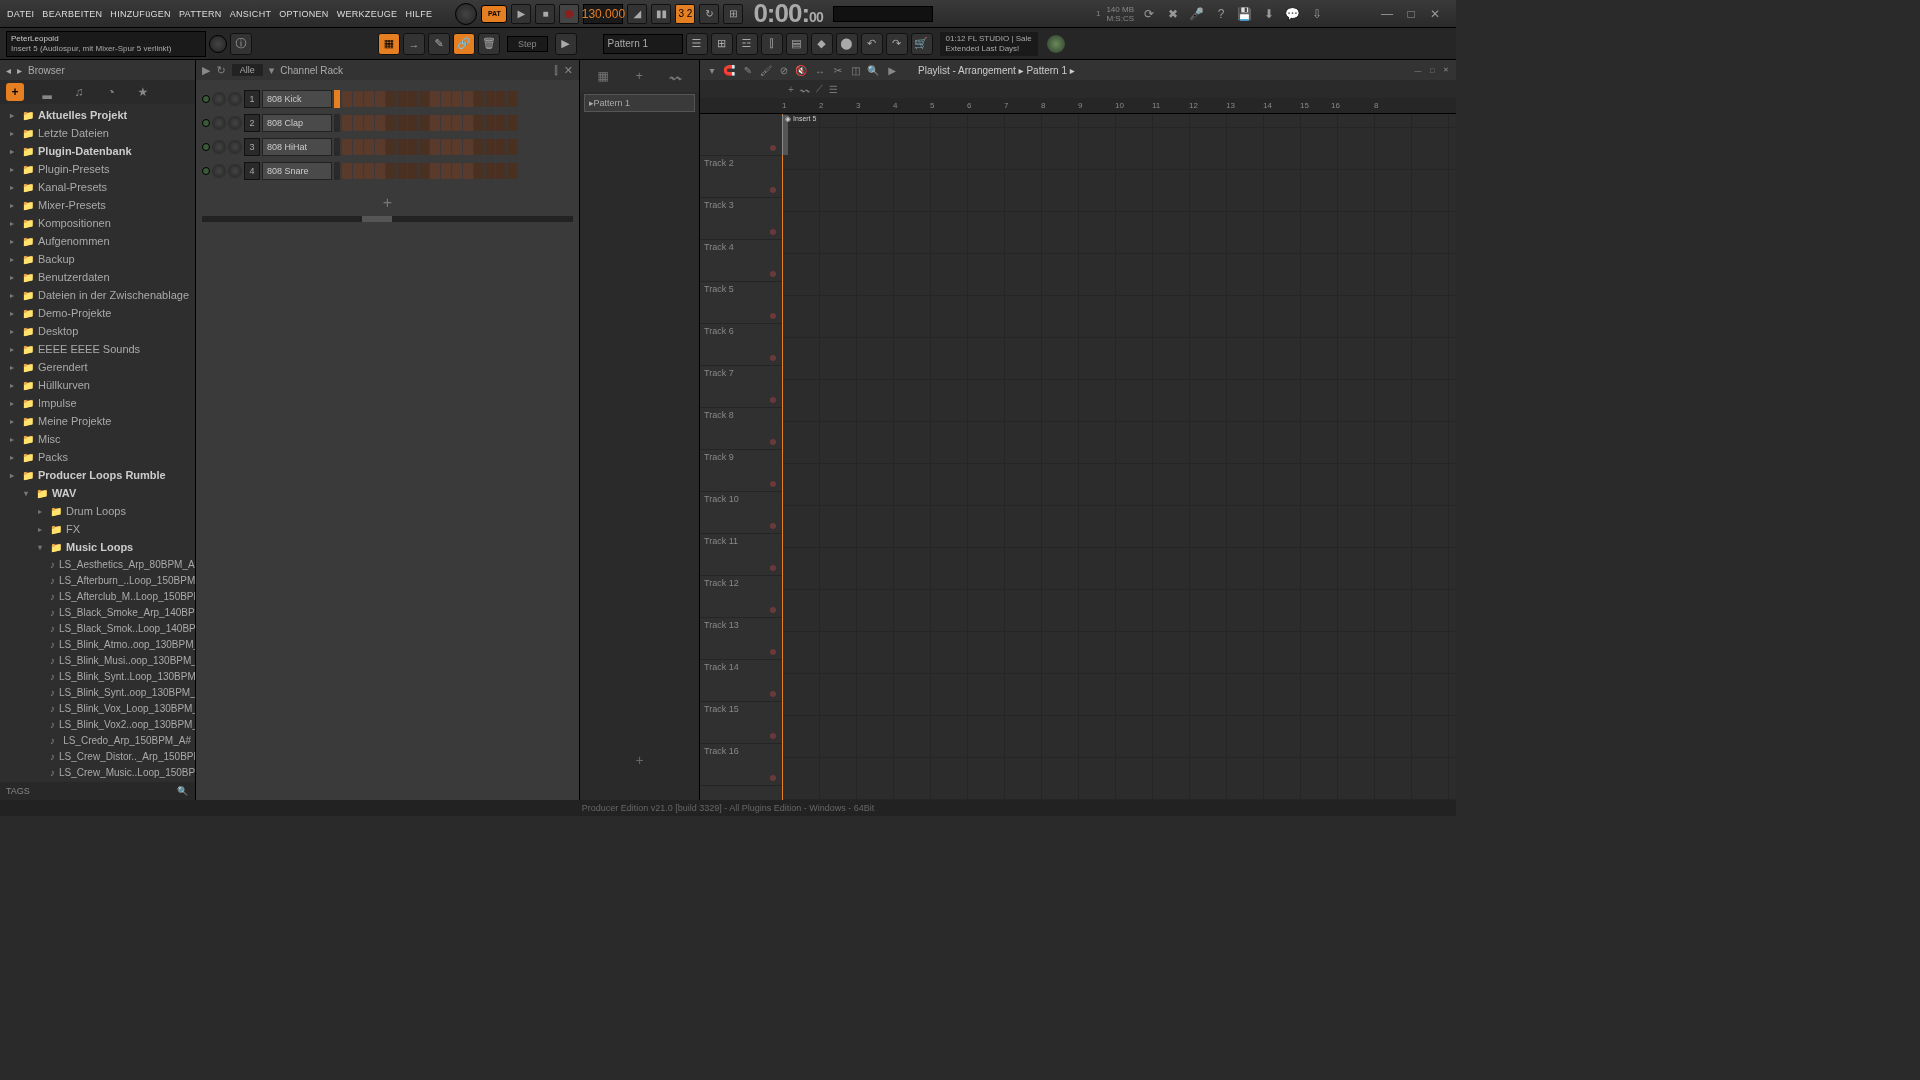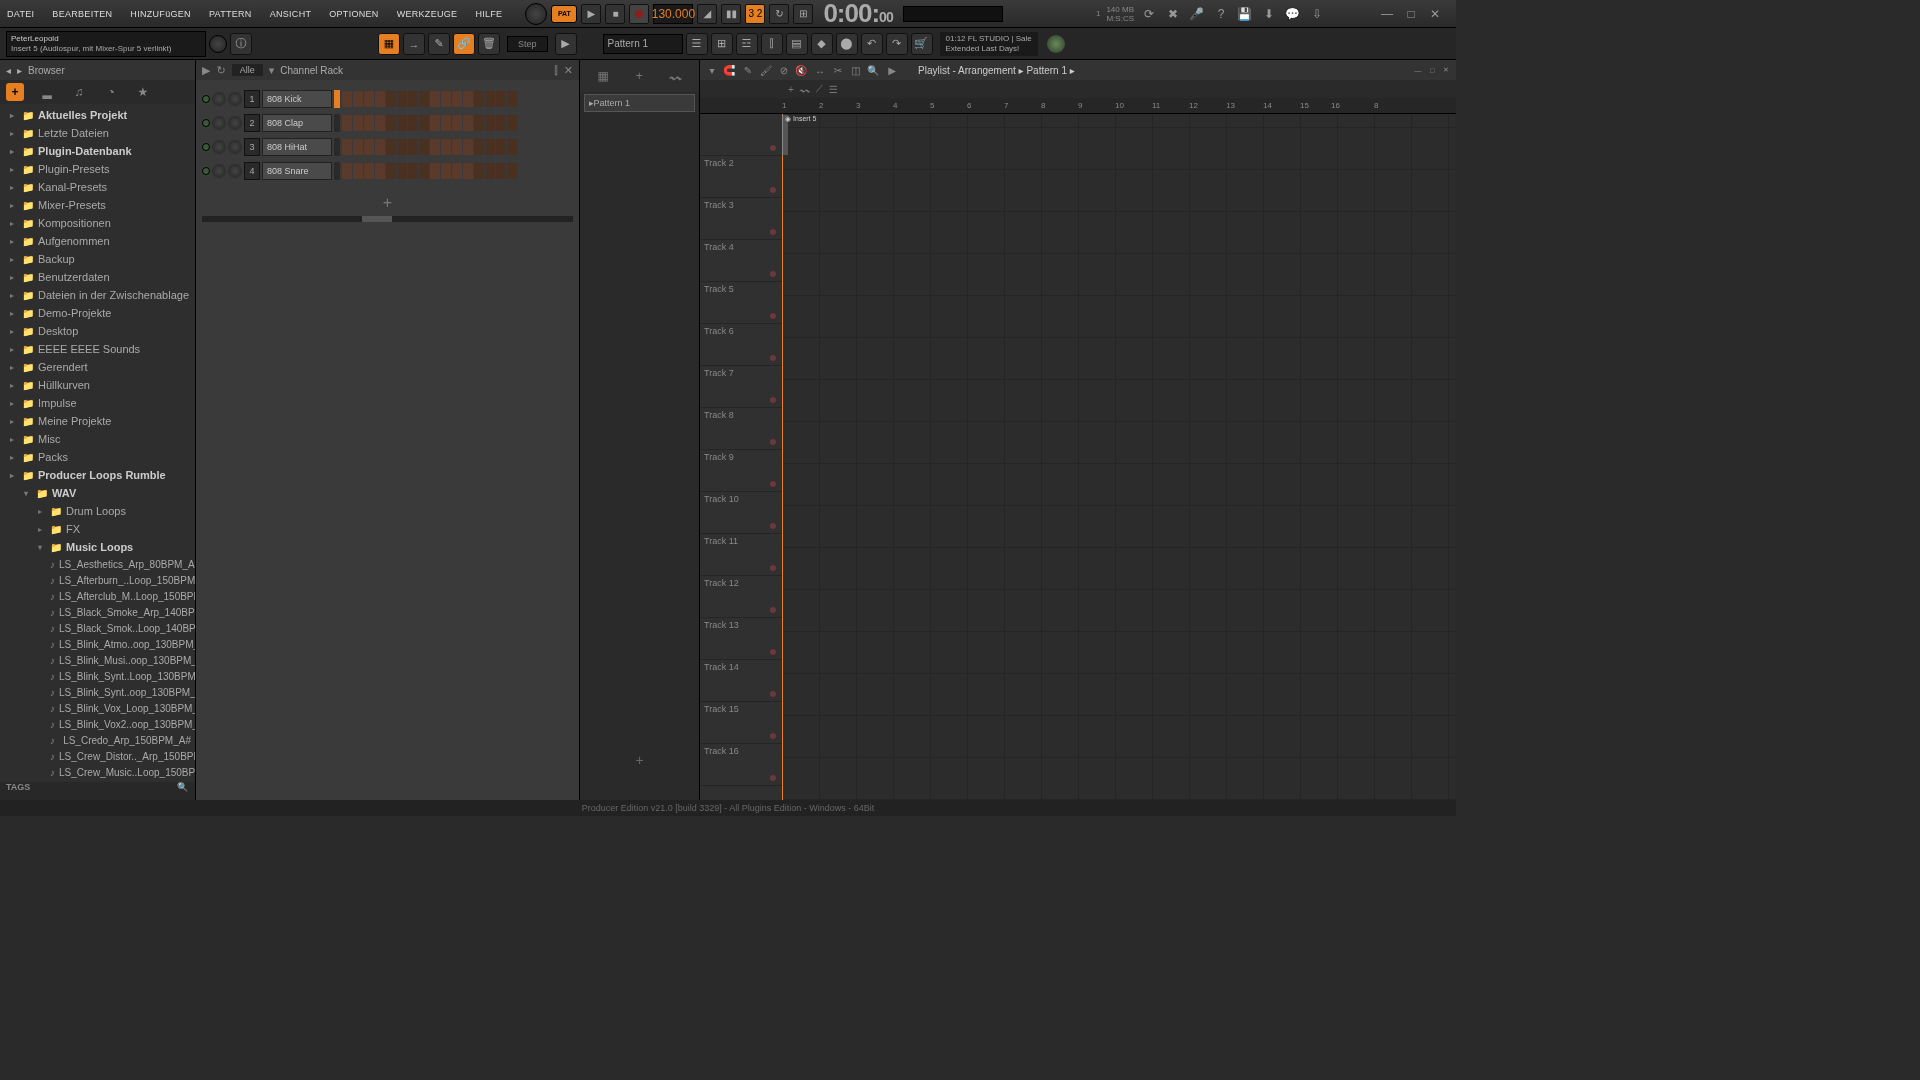--- a/index.html
+++ b/index.html
@@ -1,20 +1,20 @@
 <!DOCTYPE html>
 <html><head>
 <meta charset="utf-8">
 <style>
 * { margin: 0; padding: 0; box-sizing: border-box; font-family: Arial, Helvetica, sans-serif; user-select: none; }
 body { background: #2a2a2a; width: 1456px; height: 816px; overflow: hidden; color: #aaa; font-size: 11px; }
 
 
 .menubar { height: 28px; background: linear-gradient(#3a3a3a,#2a2a2a); display: flex; align-items: center; padding: 0 4px; border-bottom: 1px solid #000; }
-.menubar .menu-items { display: flex; gap: 12px; }
+.menubar .menu-items { display: flex; gap: 2px; }
 .menubar .menu-items span { font-size: 9px; color: #ddd; padding: 2px 3px; letter-spacing: 0.3px; }
 .transport { display: flex; align-items: center; gap: 4px; margin-left: 20px; }
 .knob { width: 22px; height: 22px; border-radius: 50%; background: radial-gradient(#444,#222); border: 1px solid #000; }
 .pat-btn { width: 26px; height: 18px; background: #e67e22; border-radius: 3px; display: flex; align-items: center; justify-content: center; font-size: 7px; font-weight: bold; color: #000; border: 1px solid #000; }
 .tbtn { width: 20px; height: 20px; background: #333; border: 1px solid #111; border-radius: 2px; display: flex; align-items: center; justify-content: center; font-size: 10px; color: #aaa; }
 .tbtn.rec { background: #444; }
 .tbtn.rec::after { content: ''; width: 8px; height: 8px; border-radius: 50%; background: #8a1f1f; }
 .bpm-box { width: 40px; height: 20px; background: #1a1a1a; border: 1px solid #000; color: #e67e22; font-size: 12px; display: flex; align-items: center; justify-content: center; }
 .tbtn.active { background: #e67e22; color: #000; }
 .time-display { font-family: 'Courier New', monospace; font-size: 26px; color: #aaa; margin: 0 10px; font-weight: bold; letter-spacing: -1px; }
@@ -45,21 +45,21 @@
 .browser-icons .bicon { width: 18px; height: 18px; display: flex; align-items: center; justify-content: center; color: #888; font-size: 12px; }
 .browser-icons .bicon.add { background: #e67e22; color: #000; border-radius: 3px; font-weight: bold; }
 .tree { flex: 1; overflow-y: auto; padding: 2px 0; }
 .tree-item { display: flex; align-items: center; padding: 2px 4px 2px 10px; font-size: 11px; color: #aaa; gap: 4px; height: 18px; }
 .tree-item.bold { font-weight: bold; color: #ccc; }
 .tree-item.l1 { padding-left: 24px; }
 .tree-item.l2 { padding-left: 38px; }
 .tree-item.l3 { padding-left: 50px; font-size: 10px; height: 16px; }
 .tree-item .arrow { width: 8px; color: #777; font-size: 8px; }
 .tree-item .ficon { width: 12px; color: #888; font-size: 10px; }
-.tags-bar { height: 18px; background: #282828; display: flex; align-items: flex-start; padding: 0 6px; font-size: 9px; color: #888; justify-content: space-between; font-weight: bold; }
+.tags-bar { height: 18px; background: #282828; display: flex; align-items: center; padding: 0 6px; font-size: 9px; color: #888; justify-content: space-between; }
 .tags-bar .search { color: #e67e22; }
 
 
 .channel-rack { width: 384px; background: #3a3a3a; border-right: 1px solid #000; display: flex; flex-direction: column; }
 .cr-head { height: 20px; background: #333; display: flex; align-items: center; padding: 0 6px; gap: 6px; }
 .cr-head .title { color: #aaa; font-size: 10px; flex: 1; }
 .cr-head .dd { background: #222; padding: 1px 8px; font-size: 9px; color: #aaa; }
 .cr-body { padding: 8px 6px; }
 .ch-row { display: flex; align-items: center; height: 22px; gap: 2px; margin-bottom: 2px; }
 .ch-led { width: 8px; height: 8px; border-radius: 50%; background: #3a5a3a; border: 1px solid #000; }

